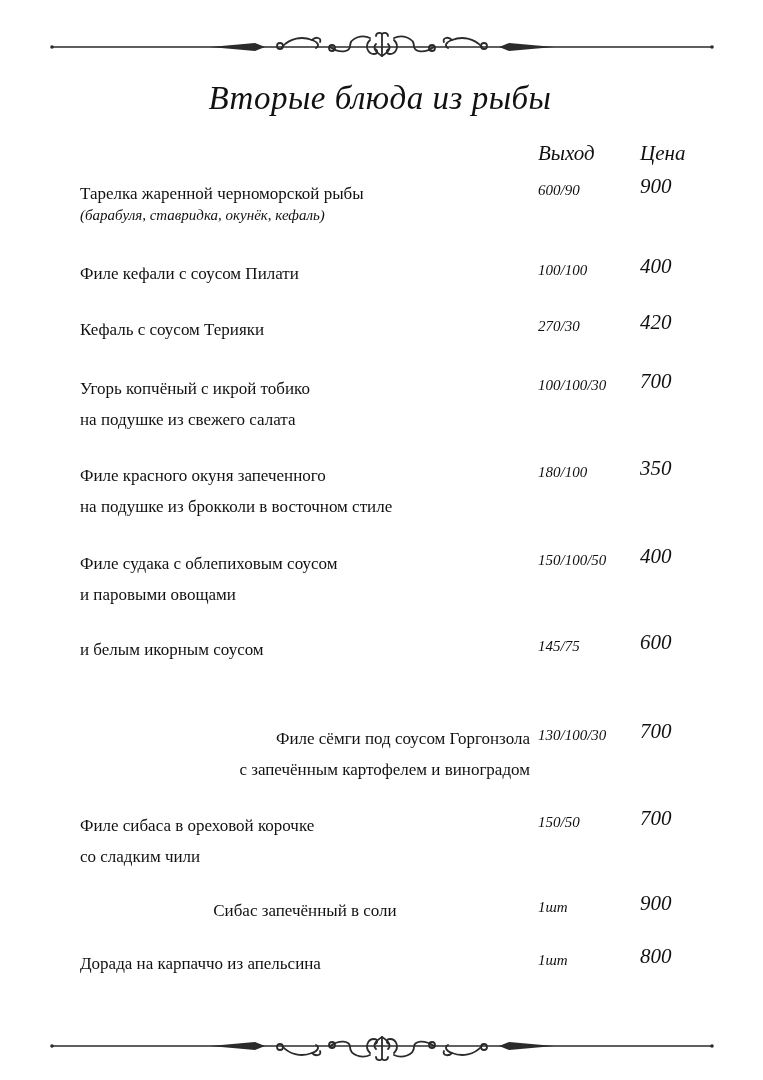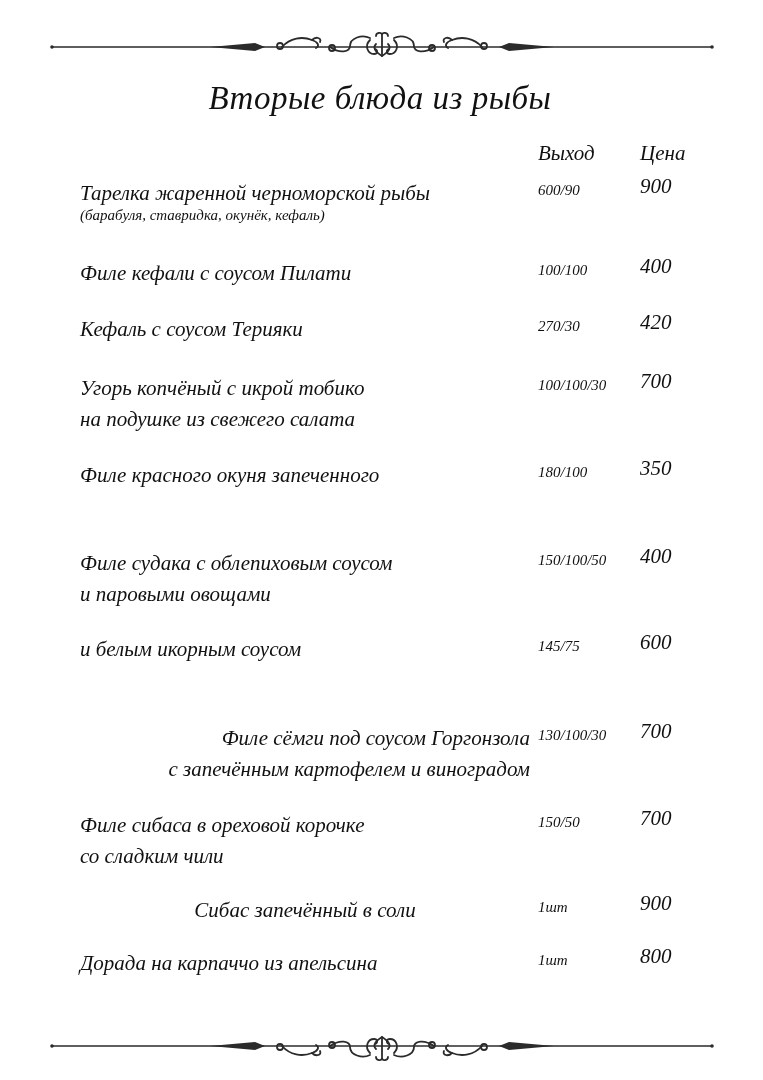--- a/index.html
+++ b/index.html
@@ -43,22 +43,21 @@
     }
     .col-head.yield { left: 538px; }
     .col-head.price { left: 640px; }
 
     .item {
       position: absolute;
       left: 80px;
       width: 640px;
     }
     .item .name {
-      font-size: 21px;
-      font-style: italic;
+      font-size: 17px;
       line-height: 31px;
       width: 450px;
     }
     .item .name .line { display: block; white-space: nowrap; }
     .item .note {
       font-size: 15px;
       font-style: italic;
       line-height: 18px;
       margin-top: -3px;
     }
@@ -143,20 +142,21 @@
       <div class="name">
         <span class="line">Угорь копчёный с икрой тобико</span>
         <span class="line">на подушке из свежего салата</span>
       </div>
       <div class="yield">100/100/30</div>
       <div class="price">700</div>
     </div>
     <div class="item" style="top: 460px;">
       <div class="name">
         <span class="line">Филе красного окуня запеченного</span>
+        <span class="line">на подушке из брокколи в восточном стиле</span>
       </div>
       <div class="yield">180/100</div>
       <div class="price">350</div>
     </div>
     <div class="item" style="top: 548px;">
       <div class="name">
         <span class="line">Филе судака с облепиховым соусом</span>
         <span class="line">и паровыми овощами</span>
       </div>
       <div class="yield">150/100/50</div>

